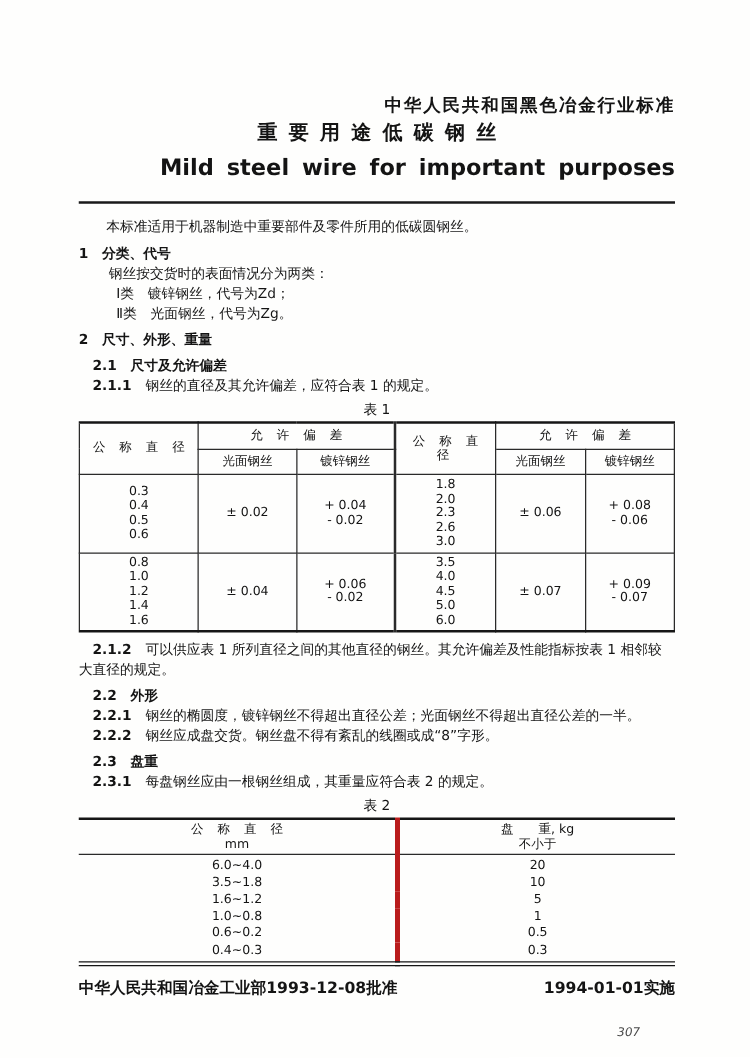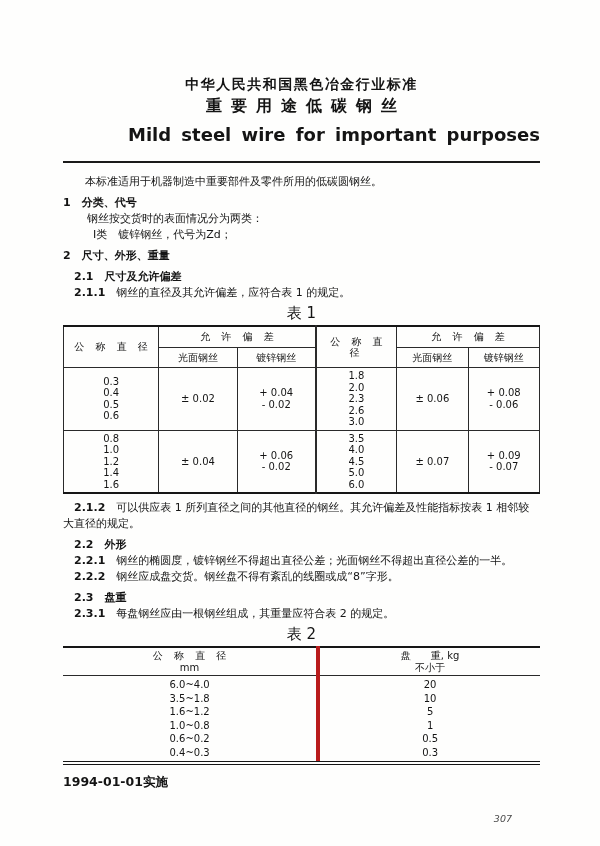--- a/index.html
+++ b/index.html
@@ -4,35 +4,35 @@
 <style>
   * { margin:0; padding:0; box-sizing:border-box; }
   html,body { background:#ffffff; }
   .page {
     position:relative; width:600px; height:846px; margin:0 auto;
     background:#fefefdff; color:#141414; overflow:hidden;
     font-family:"DejaVu Sans","Liberation Sans",sans-serif;
   }
   .content { position:absolute; left:63px; top:0; width:477px; }
 
-  .org     { text-align:center; font-weight:bold; font-size:14px; letter-spacing:1.5px; margin-top:76px; }
+  .org     { text-align:right; font-weight:bold; font-size:14px; letter-spacing:1.5px; margin-top:76px; }
   .stdno   { text-align:right;  font-weight:bold; font-size:13.5px; letter-spacing:1px; margin-top:7px; }
   .title-cn{ text-align:center; font-weight:bold; font-size:16px; letter-spacing:9px; text-indent:9px; margin-top:2px; }
   .title-en{ text-align:right; font-weight:bold; font-size:18px; word-spacing:4px; margin-top:7px; }
   .rule    { border-top:2px solid #1a1a1a; margin-top:16px; }
 
   p, .h { font-size:11px; line-height:16px; }
   .scope { text-indent:2em; margin-top:11px; }
   .h   { font-weight:bold; margin-top:5px; }
   .num { font-weight:bold; }
   .ml1 { margin-left:11px; }
   .ml2 { margin-left:24px; }
   .ml3 { margin-left:30px; }
 
-  .caption { text-align:center; font-size:15px; margin-top:3px; margin-bottom:2px; }
+  .caption { text-align:center; font-size:11px; margin-top:3px; margin-bottom:2px; }
 
   table { width:100%; border-collapse:collapse; font-size:10px; table-layout:fixed; }
   .t1 { border-top:2px solid #161616; border-bottom:2px solid #161616; }
   .t1 td { border:1px solid #2a2a2a; text-align:center; vertical-align:middle;
            line-height:11.5px; padding:2px 1px; }
   .t1 .hrow td { padding:4px 0; }
   .t1 .mid { border-left-width:2px; }
   .ls4 { letter-spacing:4px; text-indent:4px; }
   .pre { white-space:pre-line; }
 
@@ -57,20 +57,21 @@
     <div class="org">中华人民共和国黑色冶金行业标准</div>
     <div class="title-cn">重要用途低碳钢丝</div>
     <div class="title-en">Mild steel wire for important purposes</div>
     <div class="rule"></div>
 
     <p class="scope">本标准适用于机器制造中重要部件及零件所用的低碳圆钢丝。</p>
 
     <div class="h">1　分类、代号</div>
     <p class="ml2">钢丝按交货时的表面情况分为两类：</p>
     <p class="ml3">Ⅰ类　镀锌钢丝，代号为Zd；</p>
+    <p class="ml3">Ⅱ类　光面钢丝，代号为Zg。</p>
 
     <div class="h">2　尺寸、外形、重量</div>
     <div class="h ml1">2.1　尺寸及允许偏差</div>
     <p class="ml1"><span class="num">2.1.1</span>　<span>钢丝的直径及其允许偏差，应符合表 1 的规定。</span></p>
 
     <div class="caption">表 1</div>
 
     <table class="t1">
       <colgroup>
         <col style="width:20%">
@@ -178,18 +179,19 @@
         <td class="divl">0.5</td>
       </tr>
       <tr class="last">
         <td>0.4~0.3</td>
         <td class="divl">0.3</td>
       </tr>
     </tbody>
       </table>
 
     <div class="footer">
+      <span>中华人民共和国冶金工业部1993-12-08批准</span>
       <span>1994-01-01实施</span>
     </div>
 
     <div class="pageno">307</div>
   </div>
 </div>
 
 </body></html>

